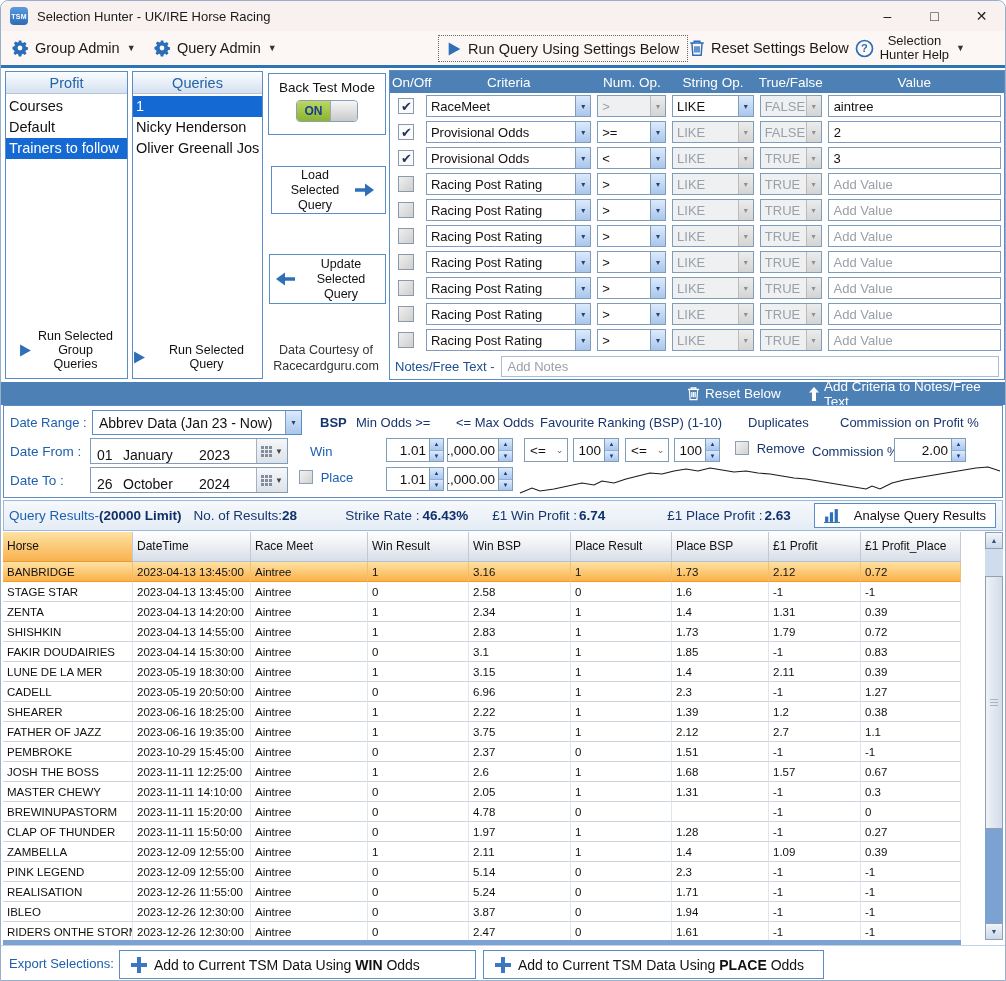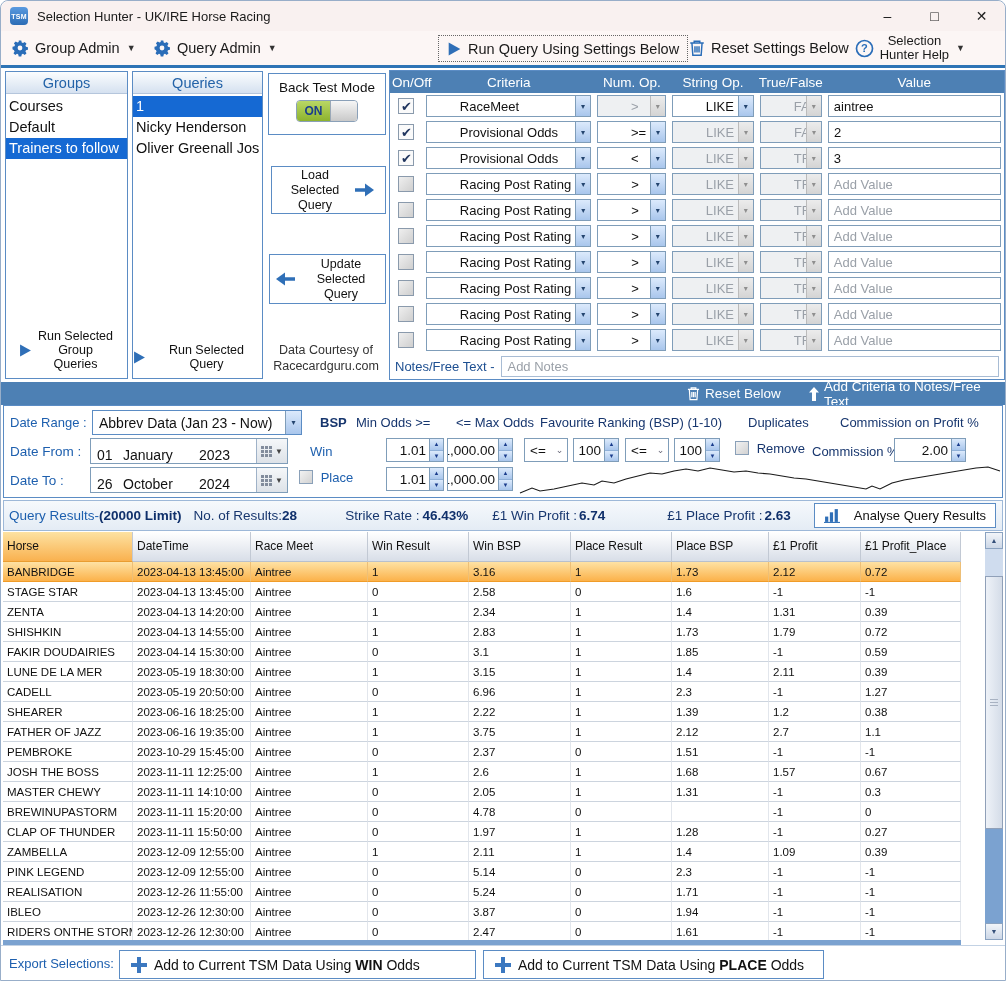--- a/index.html
+++ b/index.html
@@ -46,21 +46,21 @@
 
 .crit-panel{position:absolute;left:388px;top:69px;width:616px;height:310px;border:1px solid #5b8cc4;background:#fff;}
 .crit-hdr{display:flex;height:22px;background:#4d80b4;color:#fff;font-size:13.5px;align-items:center;}
 .ch{text-align:center;}
 .c-on{width:33px;} .c-crit{width:172px;} .c-num{width:75px;} .c-str{width:88px;} .c-tf{width:68px;} .c-val{width:180px;}
 .ch.c-on{text-align:left;padding-left:2px;}
 .crit-row{display:flex;height:26px;align-items:center;}
 .cc{height:26px;display:flex;align-items:center;}
 .chk{width:16px;height:16px;border:1px solid #8a9aac;background:linear-gradient(135deg,#efefef,#cfcfcf);margin:0 auto;display:flex;align-items:center;justify-content:center;font-size:13px;color:#20355e;}
 .chk.on{background:#fafafa;}
-.dd{display:flex;align-items:center;height:22px;border:1px solid #7f9db9;background:#fff;font-size:13px;width:calc(100% - 6px);margin:0 3px;overflow:hidden;padding-left:29px;}
+.dd{display:flex;align-items:center;height:22px;border:1px solid #7f9db9;background:#fff;font-size:13px;width:calc(100% - 6px);margin:0 3px;overflow:hidden;}
 .dd-t{flex:1;padding:0 4px;white-space:nowrap;overflow:hidden;}
 .dd-b{width:15px;align-self:stretch;background:linear-gradient(#dceafc,#a9c6ec);border-left:1px solid #7f9db9;display:flex;align-items:center;justify-content:center;font-size:8px;color:#24456f;}
 .dd.dis{background:#eef0f2;color:#9aa0a8;}
 .dd.dis .dd-b{background:linear-gradient(#ececec,#d4d4d4);color:#8f8f8f;border-left-color:#bbb;}
 .val{height:22px;border:1px solid #7f9db9;margin:0 3px;width:calc(100% - 6px);padding:0 5px;font-size:13px;display:flex;align-items:center;background:#fff;}
 .val.ph{color:#9aa0a8;}
 .notes-row{display:flex;align-items:center;height:27px;padding:0 5px;gap:7px;}
 .notes-lbl{color:#1d4f91;font-size:13px;white-space:nowrap;}
 .notes-inp{flex:1;height:21px;border:1px solid #a8bcd4;display:flex;align-items:center;padding:0 5px;color:#9aa0a8;font-size:13px;}
 
@@ -183,21 +183,21 @@
         </svg>
       </span>
     <span class="help-label">
       <span>Selection</span><br><span>Hunter Help</span>
     </span>
     <span class="caret">▼</span>
   </div>
 </div>
 
 <div class="panel p-groups">
-  <div class="panel-hdr">Groups</div>
+  <div class="panel-hdr">Profit</div>
   <div class="list">
       <div class="list-item">Courses</div>
       <div class="list-item">Default</div>
       <div class="list-item sel">Trainers to follow</div>
     </div>
   <div class="panel-run">
     <span>
         <svg width="13" height="13" viewBox="0 0 12 12">
           <path d="M1 .5l10 5.5-10 5.5z" fill="#2f6fb7"></path>
         </svg>
@@ -826,21 +826,21 @@
       </div>
       <div class="rrow">
         <div class="rcell col0">FAKIR DOUDAIRIES</div>
         <div class="rcell col1">2023-04-14 15:30:00</div>
         <div class="rcell col2">Aintree</div>
         <div class="rcell col3">0</div>
         <div class="rcell col4">3.1</div>
         <div class="rcell col5">1</div>
         <div class="rcell col6">1.85</div>
         <div class="rcell col7">-1</div>
-        <div class="rcell col8">0.59</div>
+        <div class="rcell col8">0.83</div>
       </div>
       <div class="rrow">
         <div class="rcell col0">LUNE DE LA MER</div>
         <div class="rcell col1">2023-05-19 18:30:00</div>
         <div class="rcell col2">Aintree</div>
         <div class="rcell col3">1</div>
         <div class="rcell col4">3.15</div>
         <div class="rcell col5">1</div>
         <div class="rcell col6">1.4</div>
         <div class="rcell col7">2.11</div>

